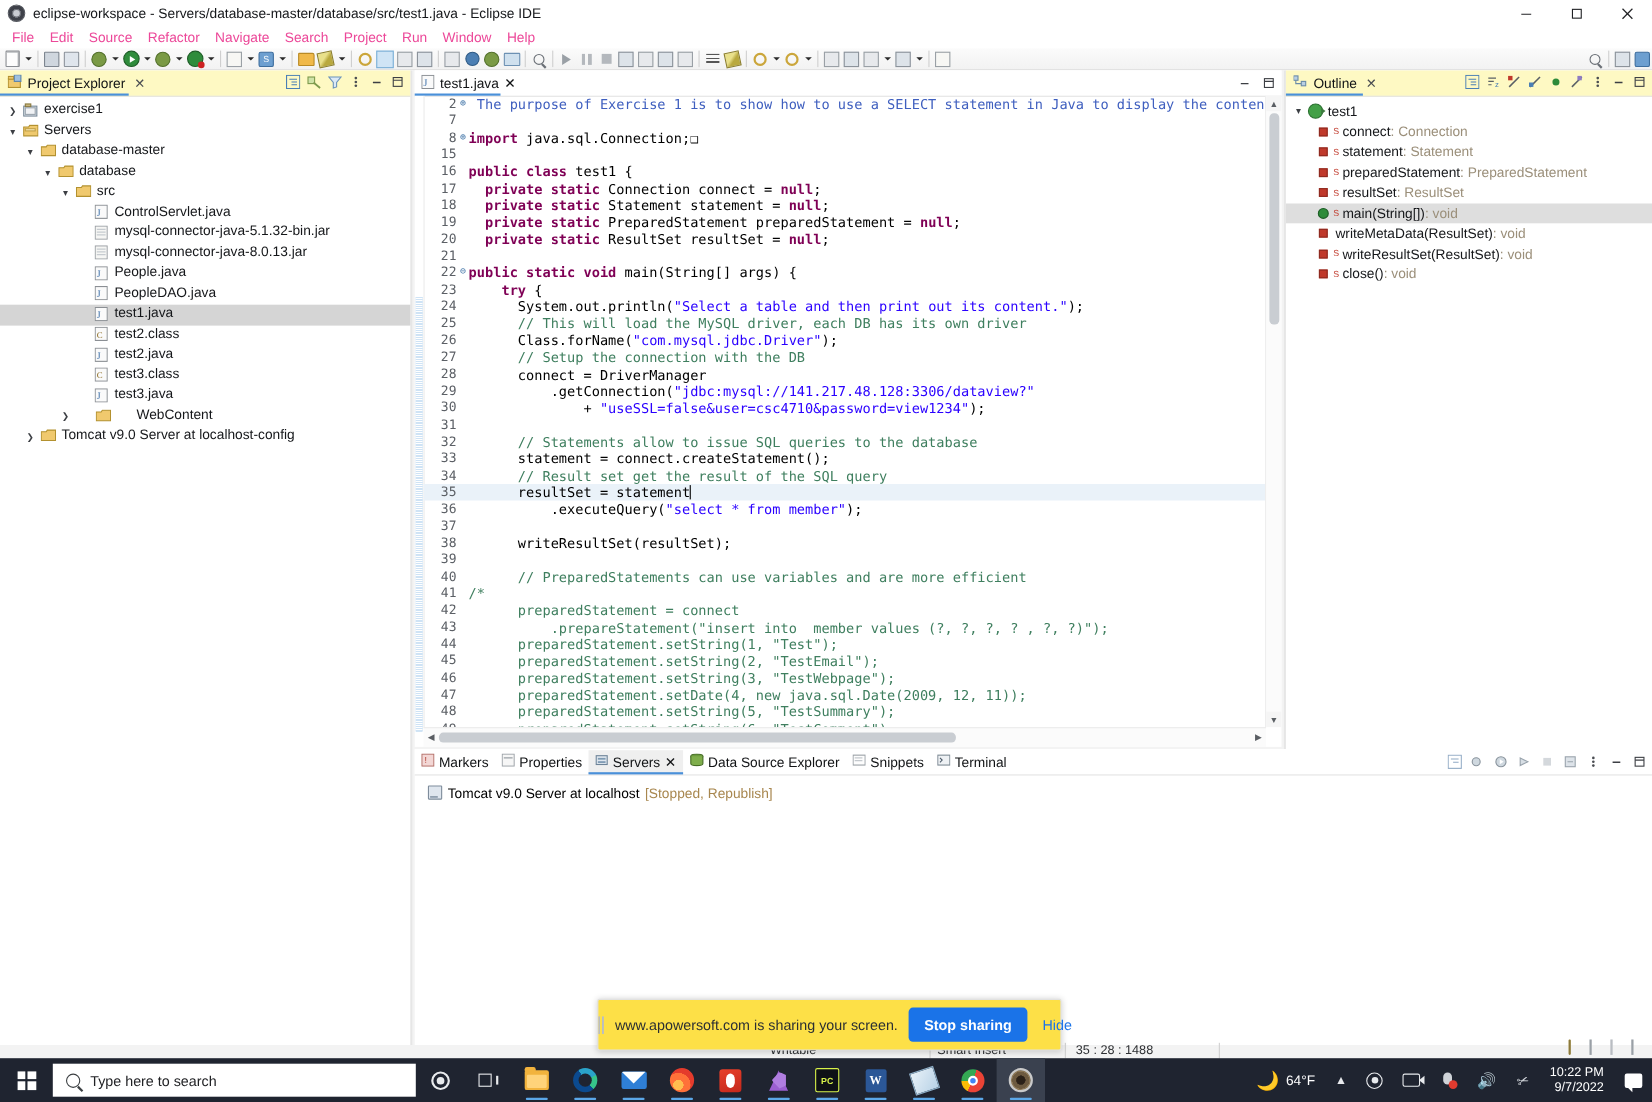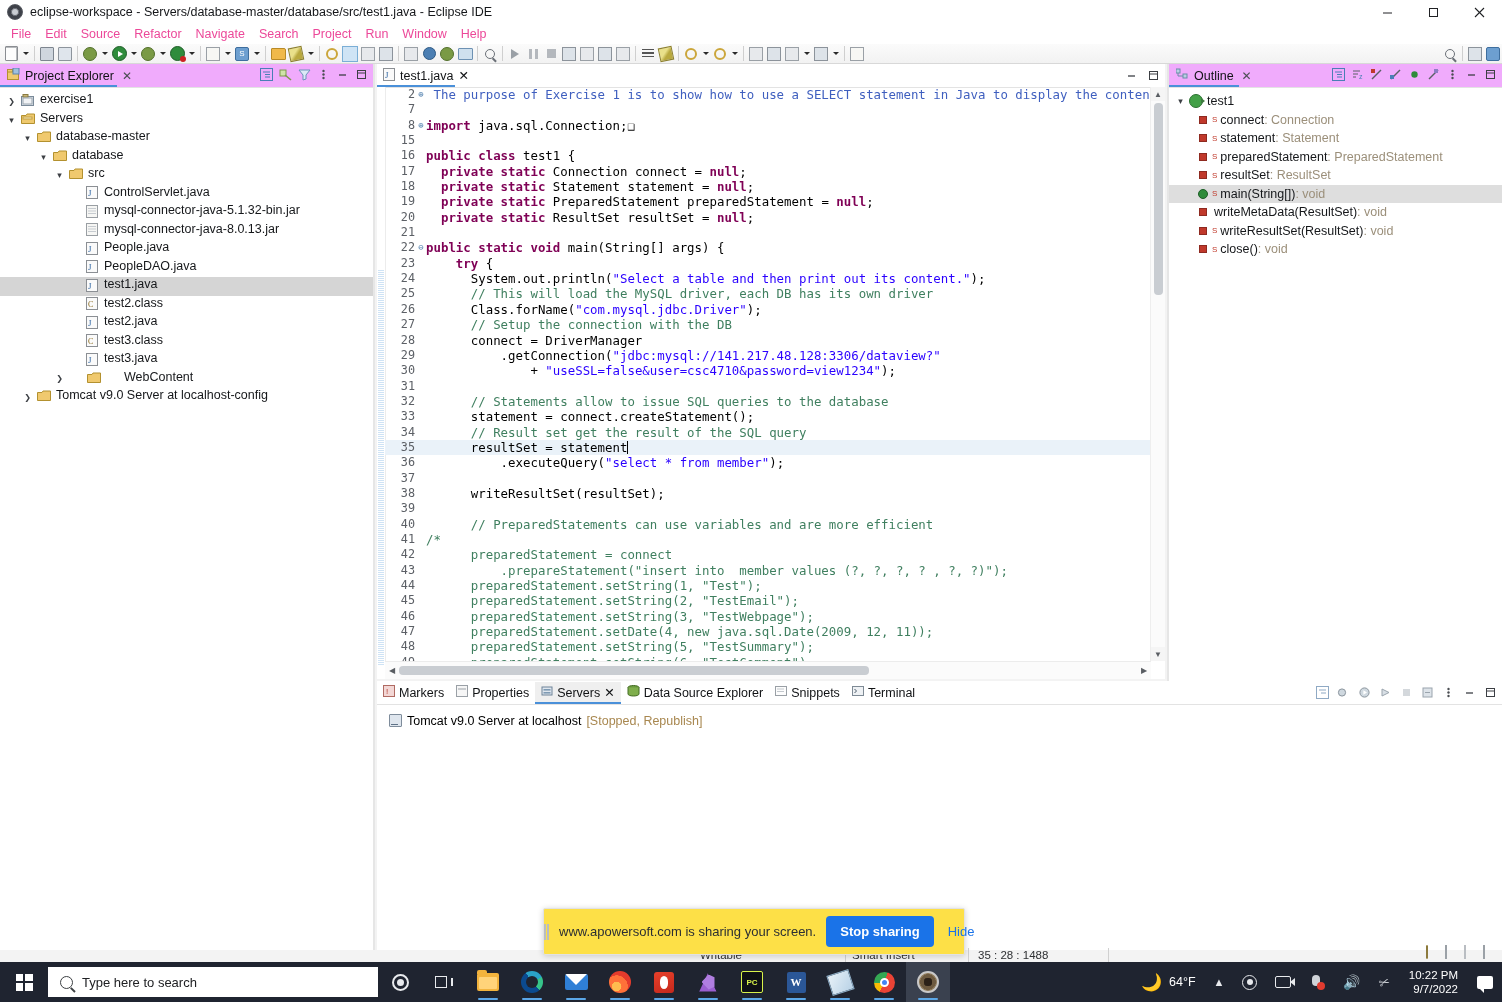--- a/index.html
+++ b/index.html
@@ -105,21 +105,21 @@
   
   .workarea { position: absolute; left: 0; top: 64px; width: 1502px; height: 886px; background: #f3f3f3; }
 
   
   .explorer {
     position: absolute; left: 0; top: 0; width: 375px; height: 886px;
     background: #ffffff; box-sizing: border-box;
     border-right: 2px solid #e6e6e6;
   }
   .view-tabrow {
-    height: 23px; display: flex; align-items: center; background: #f0abfc;
+    height: 23px; display: flex; align-items: center; background: #fef9c3;
     border-bottom: 1px solid #e3e3e3; position: relative;
   }
   .view-tab {
     display: flex; align-items: center; gap: 5px; padding: 0 6px 0 7px; height: 22px;
     font-size: 12.5px; color: #111315; white-space: nowrap;
   }
   .view-tab .tabclose { font-size: 12px; color: #4a4d52; margin-left: 3px; }
   .view-underline {
     position: absolute; left: 0; bottom: 0; height: 2px; background: #4a90d9;
   }

